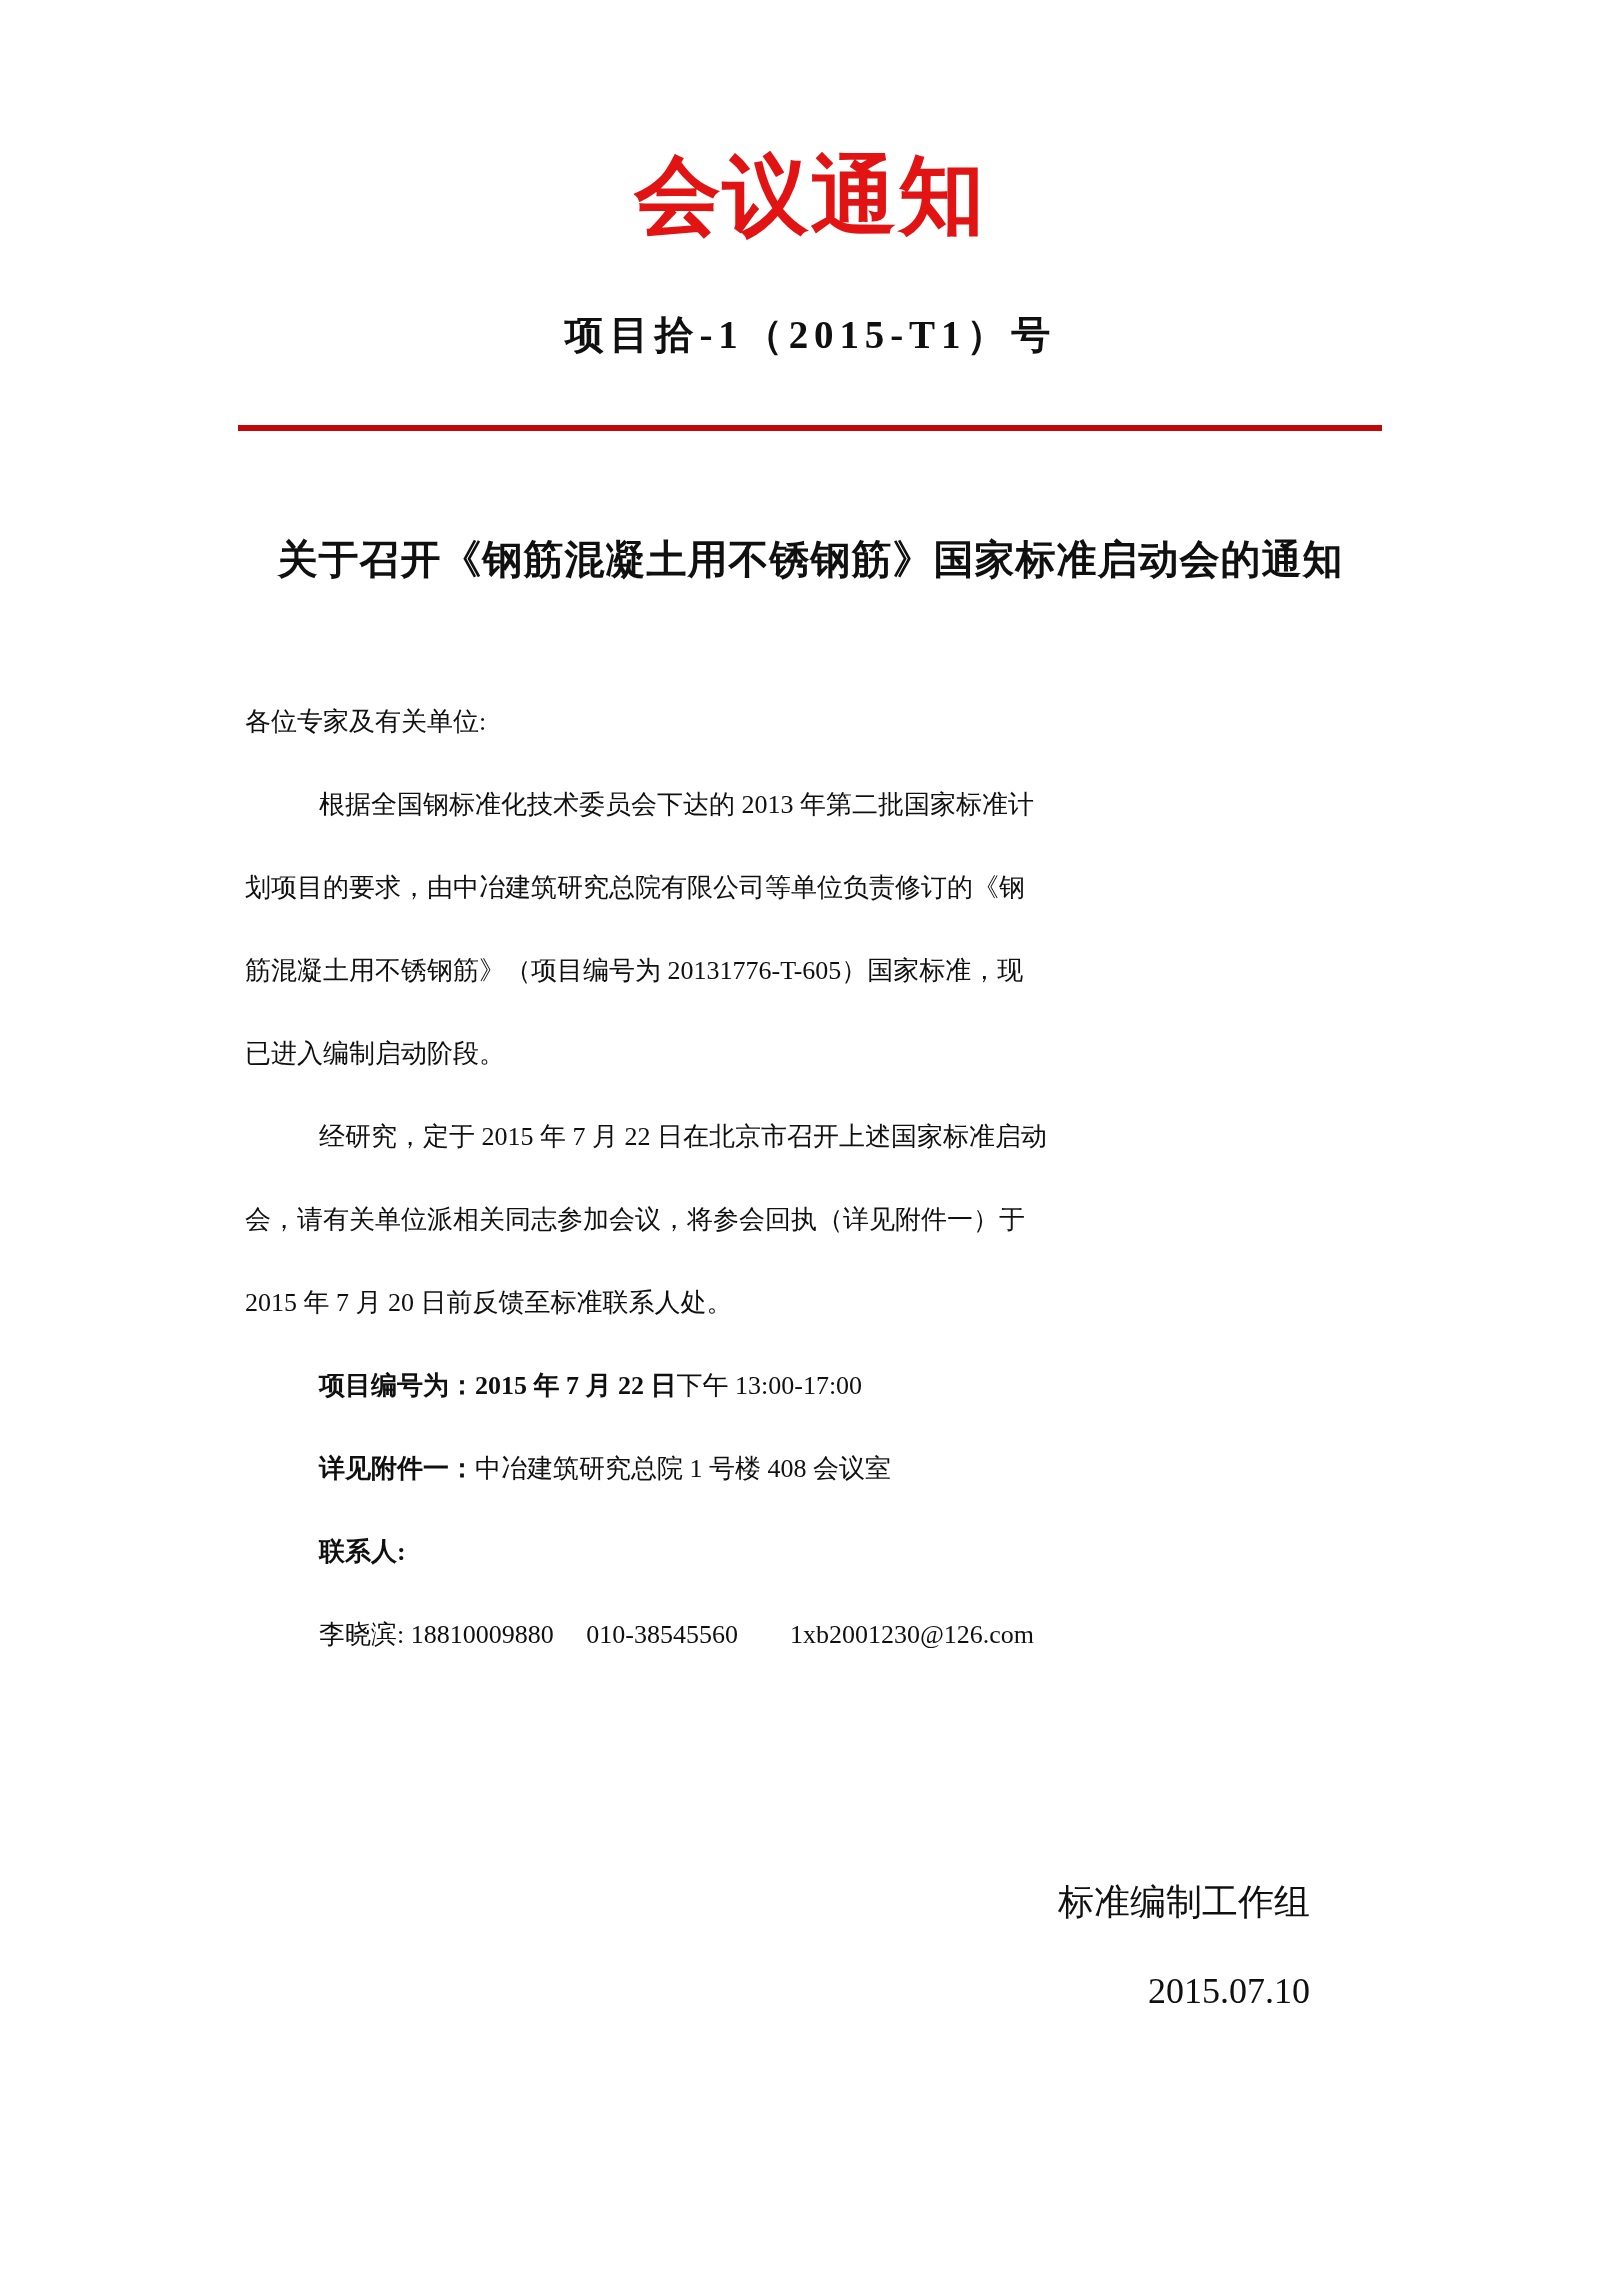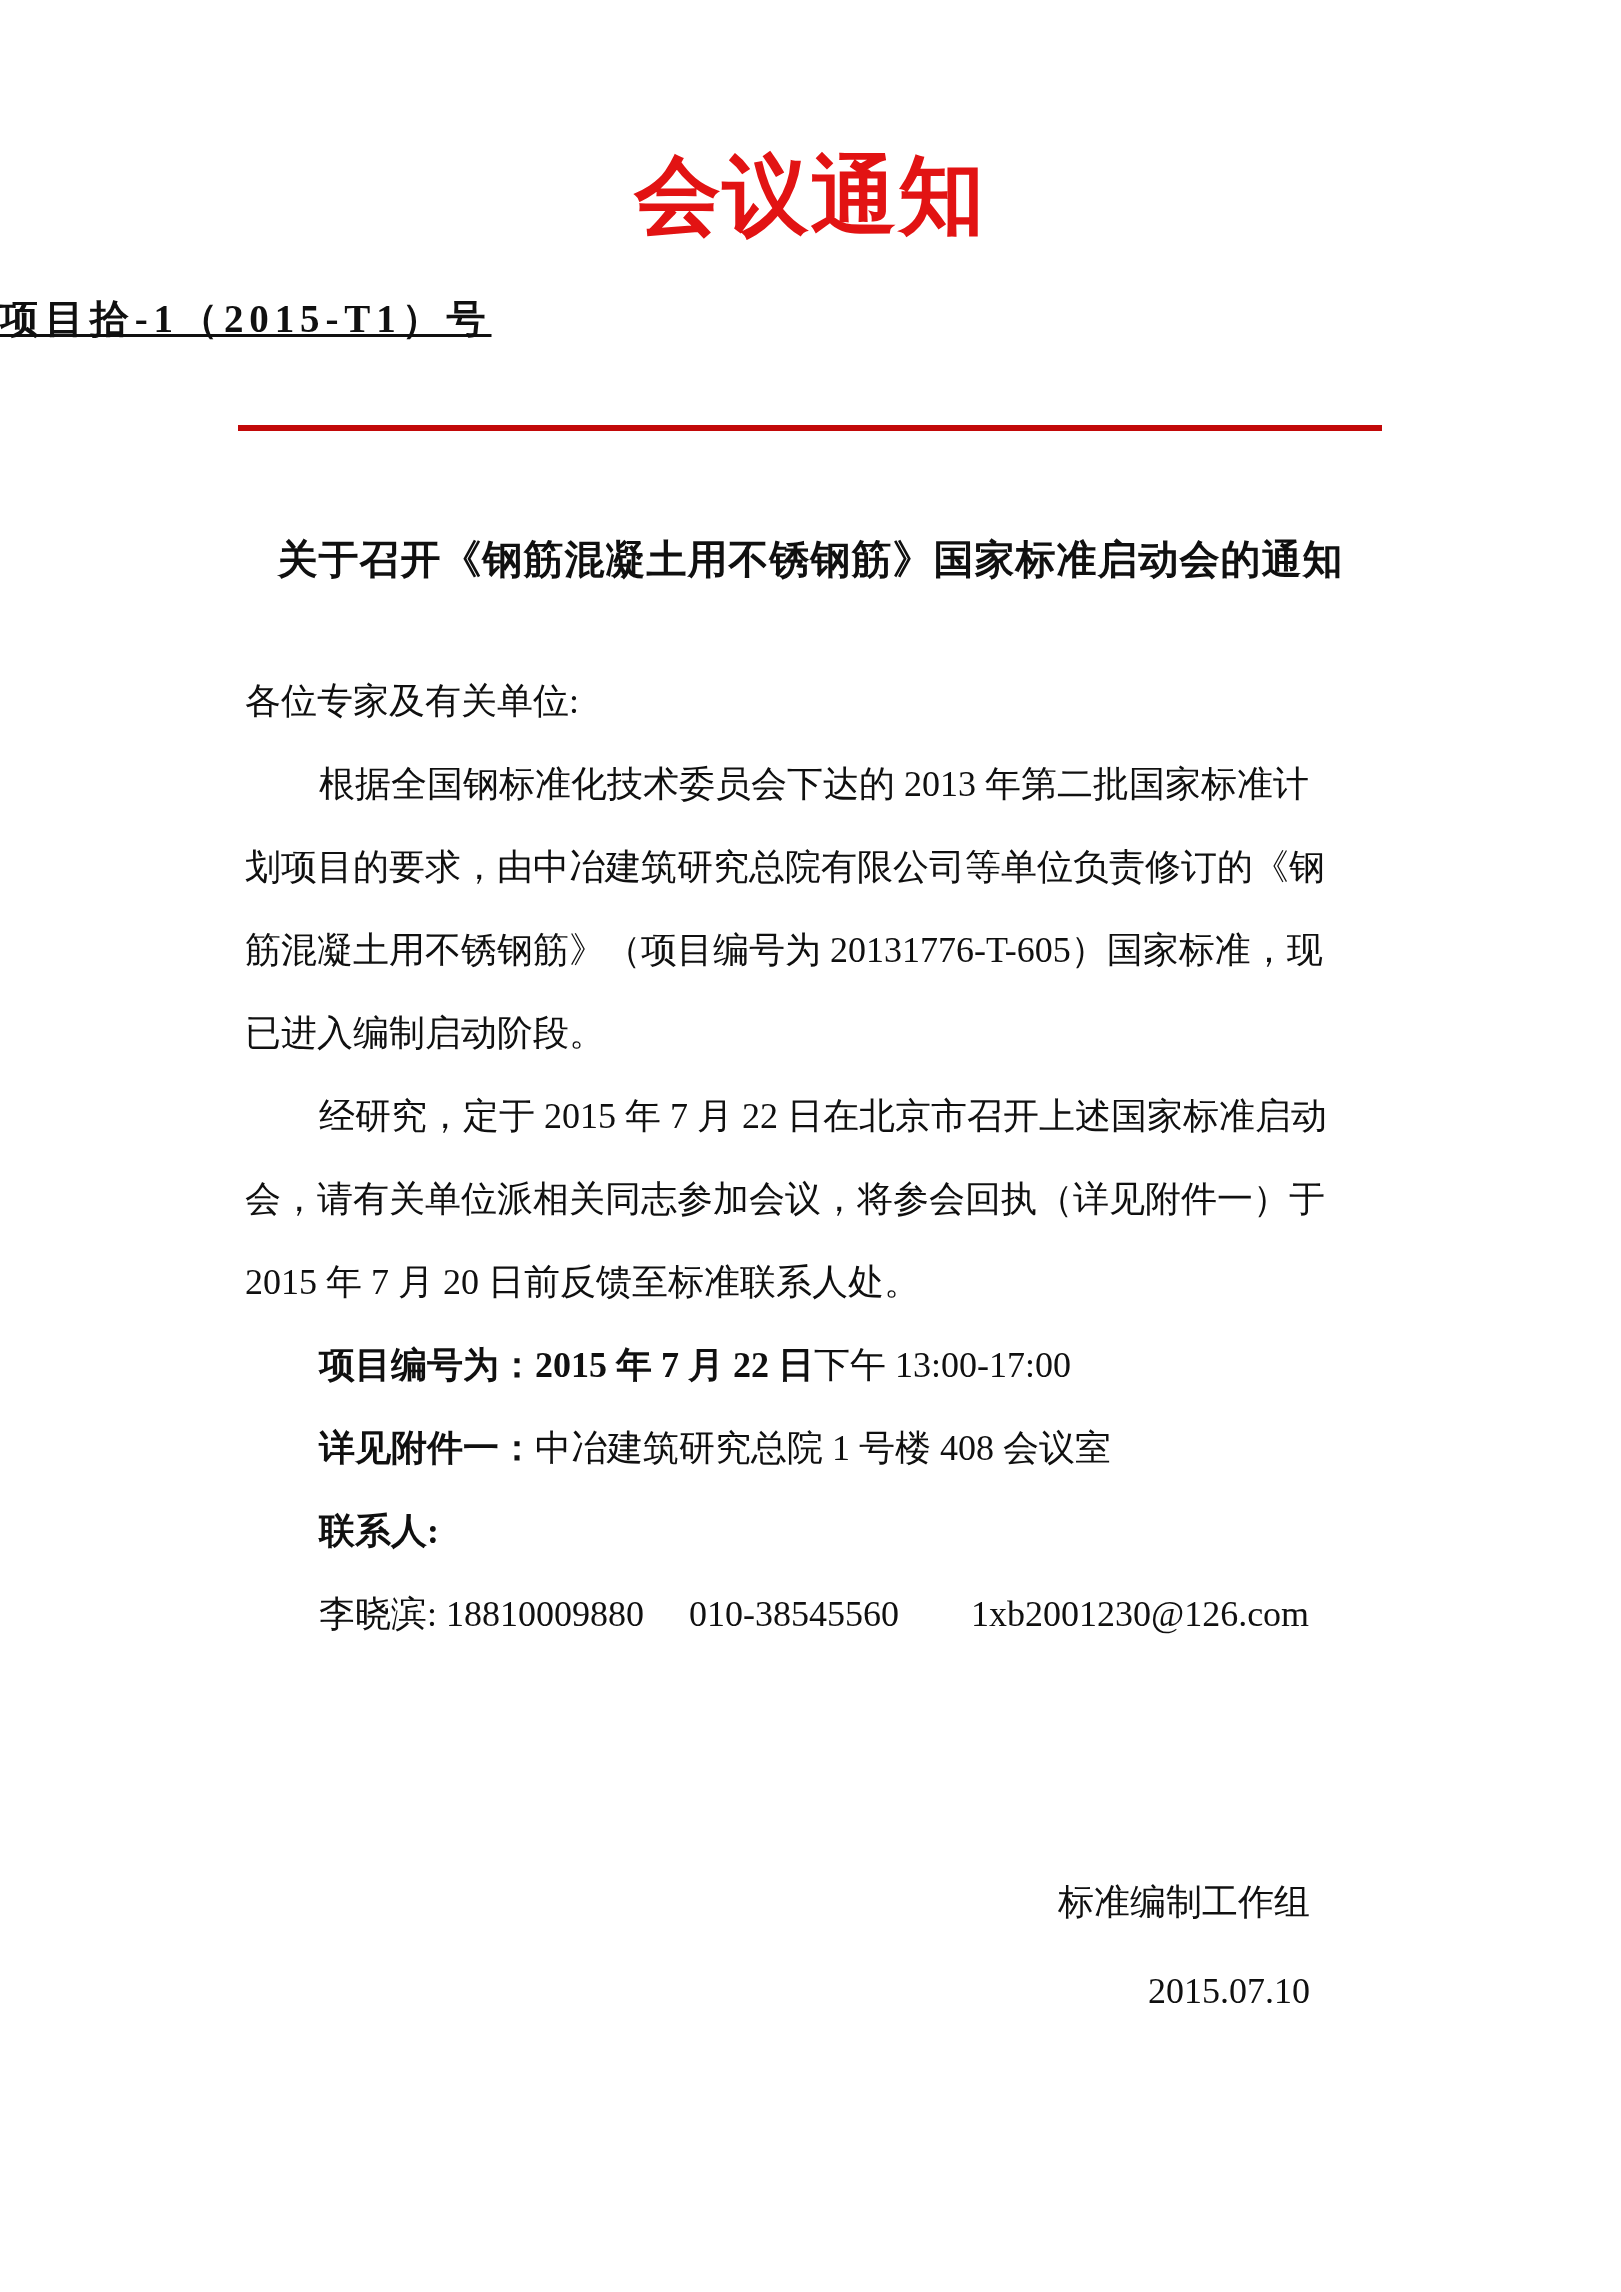--- a/index.html
+++ b/index.html
@@ -7,36 +7,36 @@
     position:relative; width:1621px; height:2293px; background:#ffffff;
     font-family:"Liberation Serif","DejaVu Serif",serif; color:#101010;
     overflow:hidden;
   }
   .doc-title {
     position:absolute; top:147px; left:0; right:0; margin:0;
     text-align:center; font-size:86px; font-weight:bold;
     letter-spacing:2px; line-height:1.15;
   }
   .doc-number {
-    position:absolute; top:294px; left:0; right:0; margin:0;
-    font-size:39px; font-weight:bold;
-    letter-spacing:5.9px; line-height:1.3;text-decoration:underline;
+    position:absolute; top:294px; left:0; right:0; margin:16px;
+    text-align:center; font-size:39px; font-weight:bold;
+    letter-spacing:5.9px; line-height:1.3;
   }
   .red-rule {
     position:absolute; top:425px; left:238px; width:1144px; height:5.9px;
     border:0; margin:0; padding:0;
   }
   .doc-heading {
     position:absolute; top:525px; left:0; right:0; margin:10px;
     text-align:center; font-size:40px; font-weight:bold;
     letter-spacing:1px; line-height:1.25;
   }
   .doc-body {
-    position:absolute; top:660px; left:245px; width:1151px;
-    font-size:36px; line-height:83px;
+    position:absolute; top:680px; left:245px; width:1151px;
+    font-size:26px; line-height:83px;
   }
   .line { white-space:pre-wrap; }
   .indent { text-indent:74px; }
   .b { font-weight:bold; }
   .signature {
     position:absolute; top:1858px; right:311px;
     text-align:right; font-size:36px; line-height:89px;margin-left:10px;
   }
   .sig-line { white-space:pre-wrap; }
 </style>

